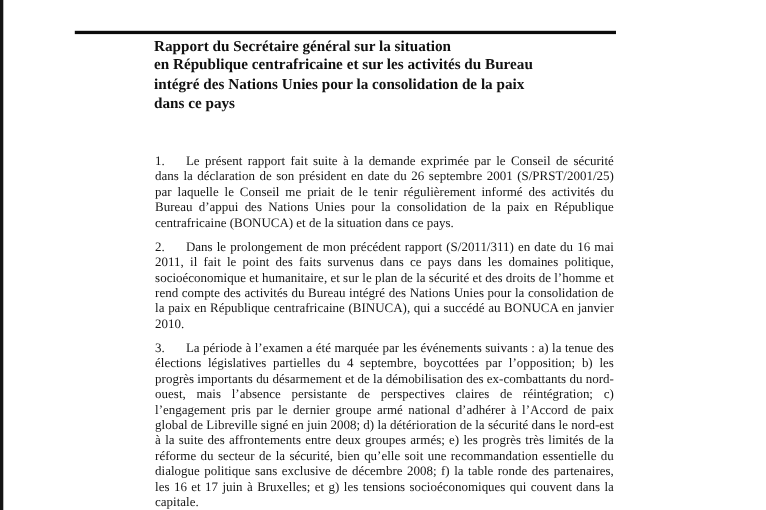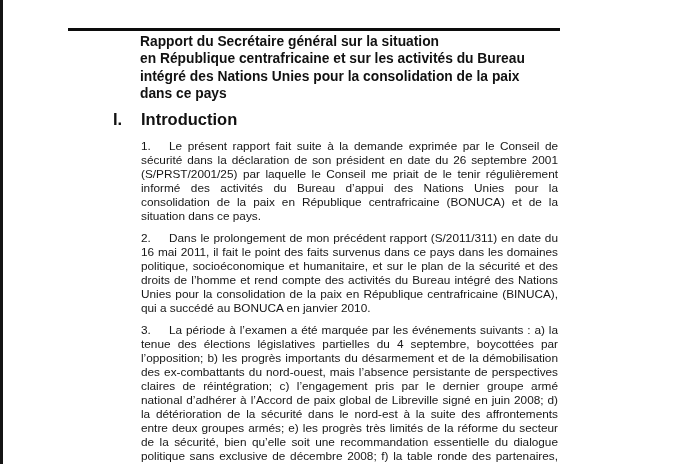--- a/index.html
+++ b/index.html
@@ -6,21 +6,21 @@
     margin: 0;
     padding: 0;
     background: #ffffff;
   }
   .page {
     position: relative;
     width: 560px;
     height: 464px;
     background: #ffffff;
     color: #161616;
-    font-family: Liberation Sans, sans-serif;
+    font-family: Liberation Serif, serif;
     overflow: hidden;
   }
   .edge {
     position: absolute;
     top: 0;
     bottom: 0;
     background: #141414;
   }
   .edge-left  { left: 0; width: 3px; }
   .edge-right { left: 692px; width: 4px; }
@@ -81,23 +81,20 @@
 
   <div class="edge edge-left"></div>
   <div class="edge edge-right"></div>
   <div class="rule"></div>
 
   <h1 class="doc-title">Rapport du Secrétaire général sur la situation
 en République centrafricaine et sur les activités du Bureau
 intégré des Nations Unies pour la consolidation de la paix
 dans ce pays</h1>
 
-  <div class="section-heading">
-    <span class="sec-num">I.</span><span>Introduction</span>
-  </div>
 
   <div class="doc-body">
 
     <p class="para">
       <span class="pnum">1.</span><span>Le présent rapport fait suite à la demande exprimée par le Conseil de sécurité dans la déclaration de son président en date du 26 septembre 2001 (S/PRST/2001/25) par laquelle le Conseil me priait de le tenir régulièrement informé des activités du Bureau d’appui des Nations Unies pour la consolidation de la paix en République centrafricaine (BONUCA) et de la situation dans ce pays.</span>
     </p>
 
     <p class="para">
       <span class="pnum">2.</span><span>Dans le prolongement de mon précédent rapport (S/2011/311) en date du 16 mai 2011, il fait le point des faits survenus dans ce pays dans les domaines politique, socioéconomique et humanitaire, et sur le plan de la sécurité et des droits de l’homme et rend compte des activités du Bureau intégré des Nations Unies pour la consolidation de la paix en République centrafricaine (BINUCA), qui a succédé au BONUCA en janvier 2010.</span>
     </p>

